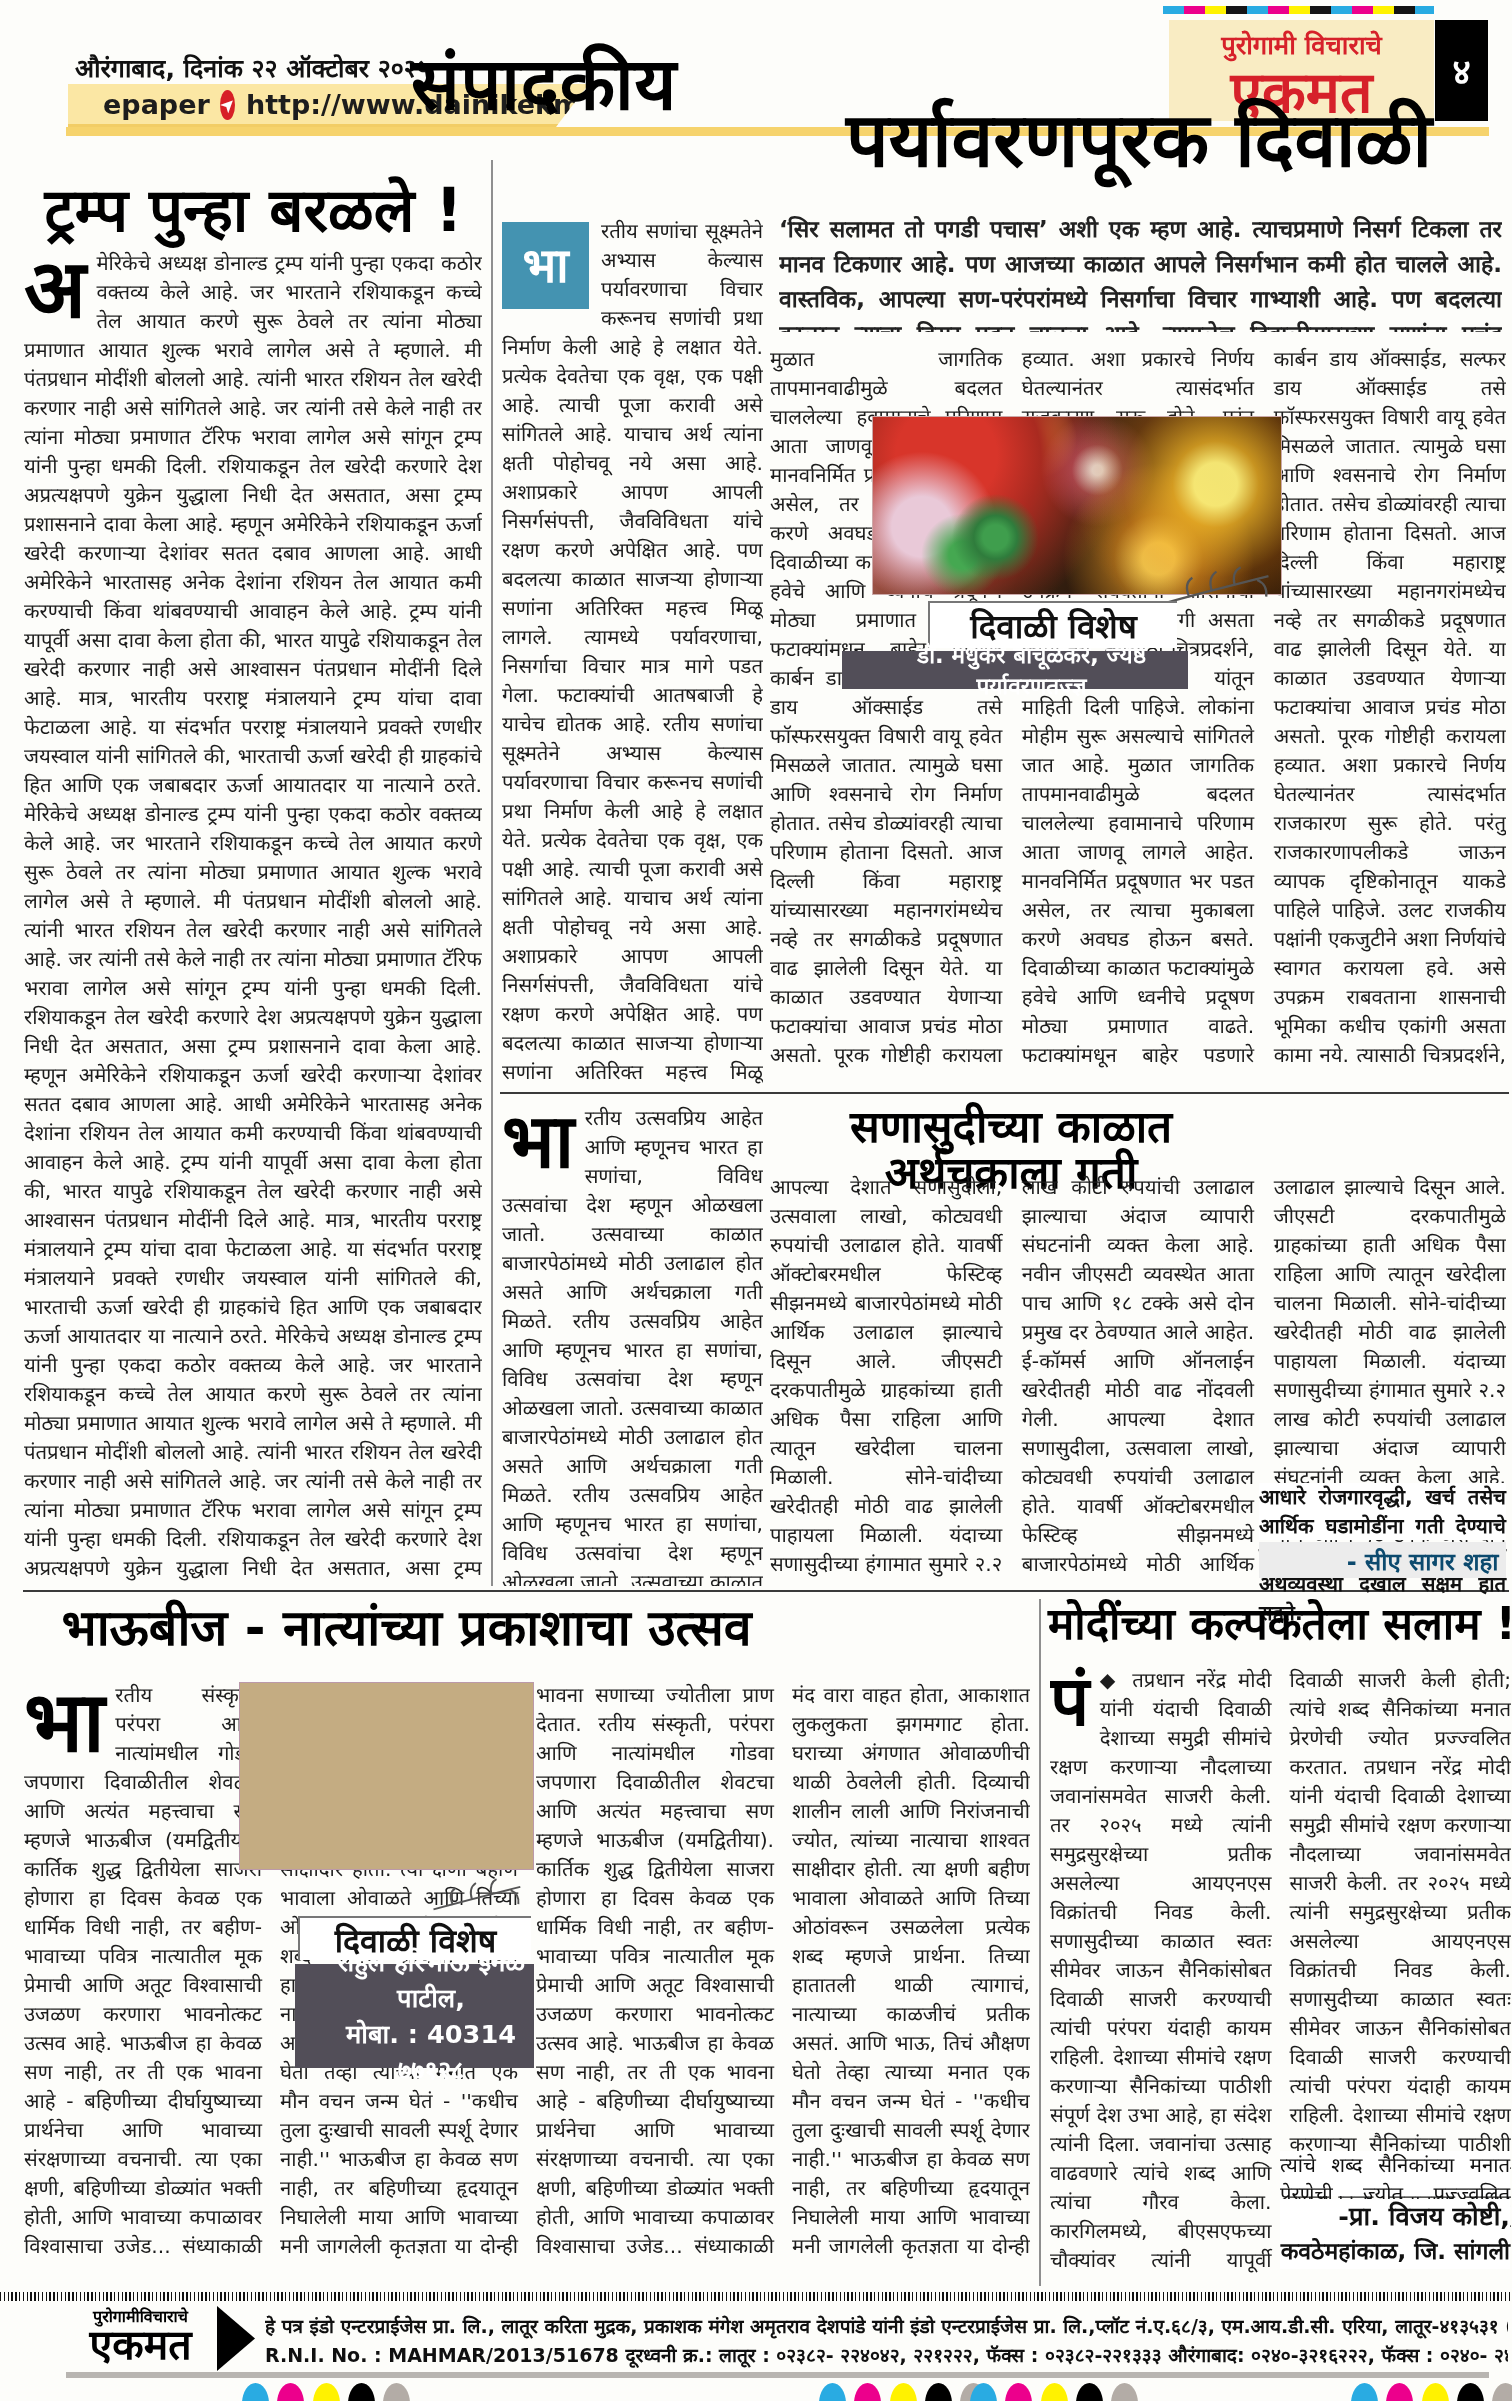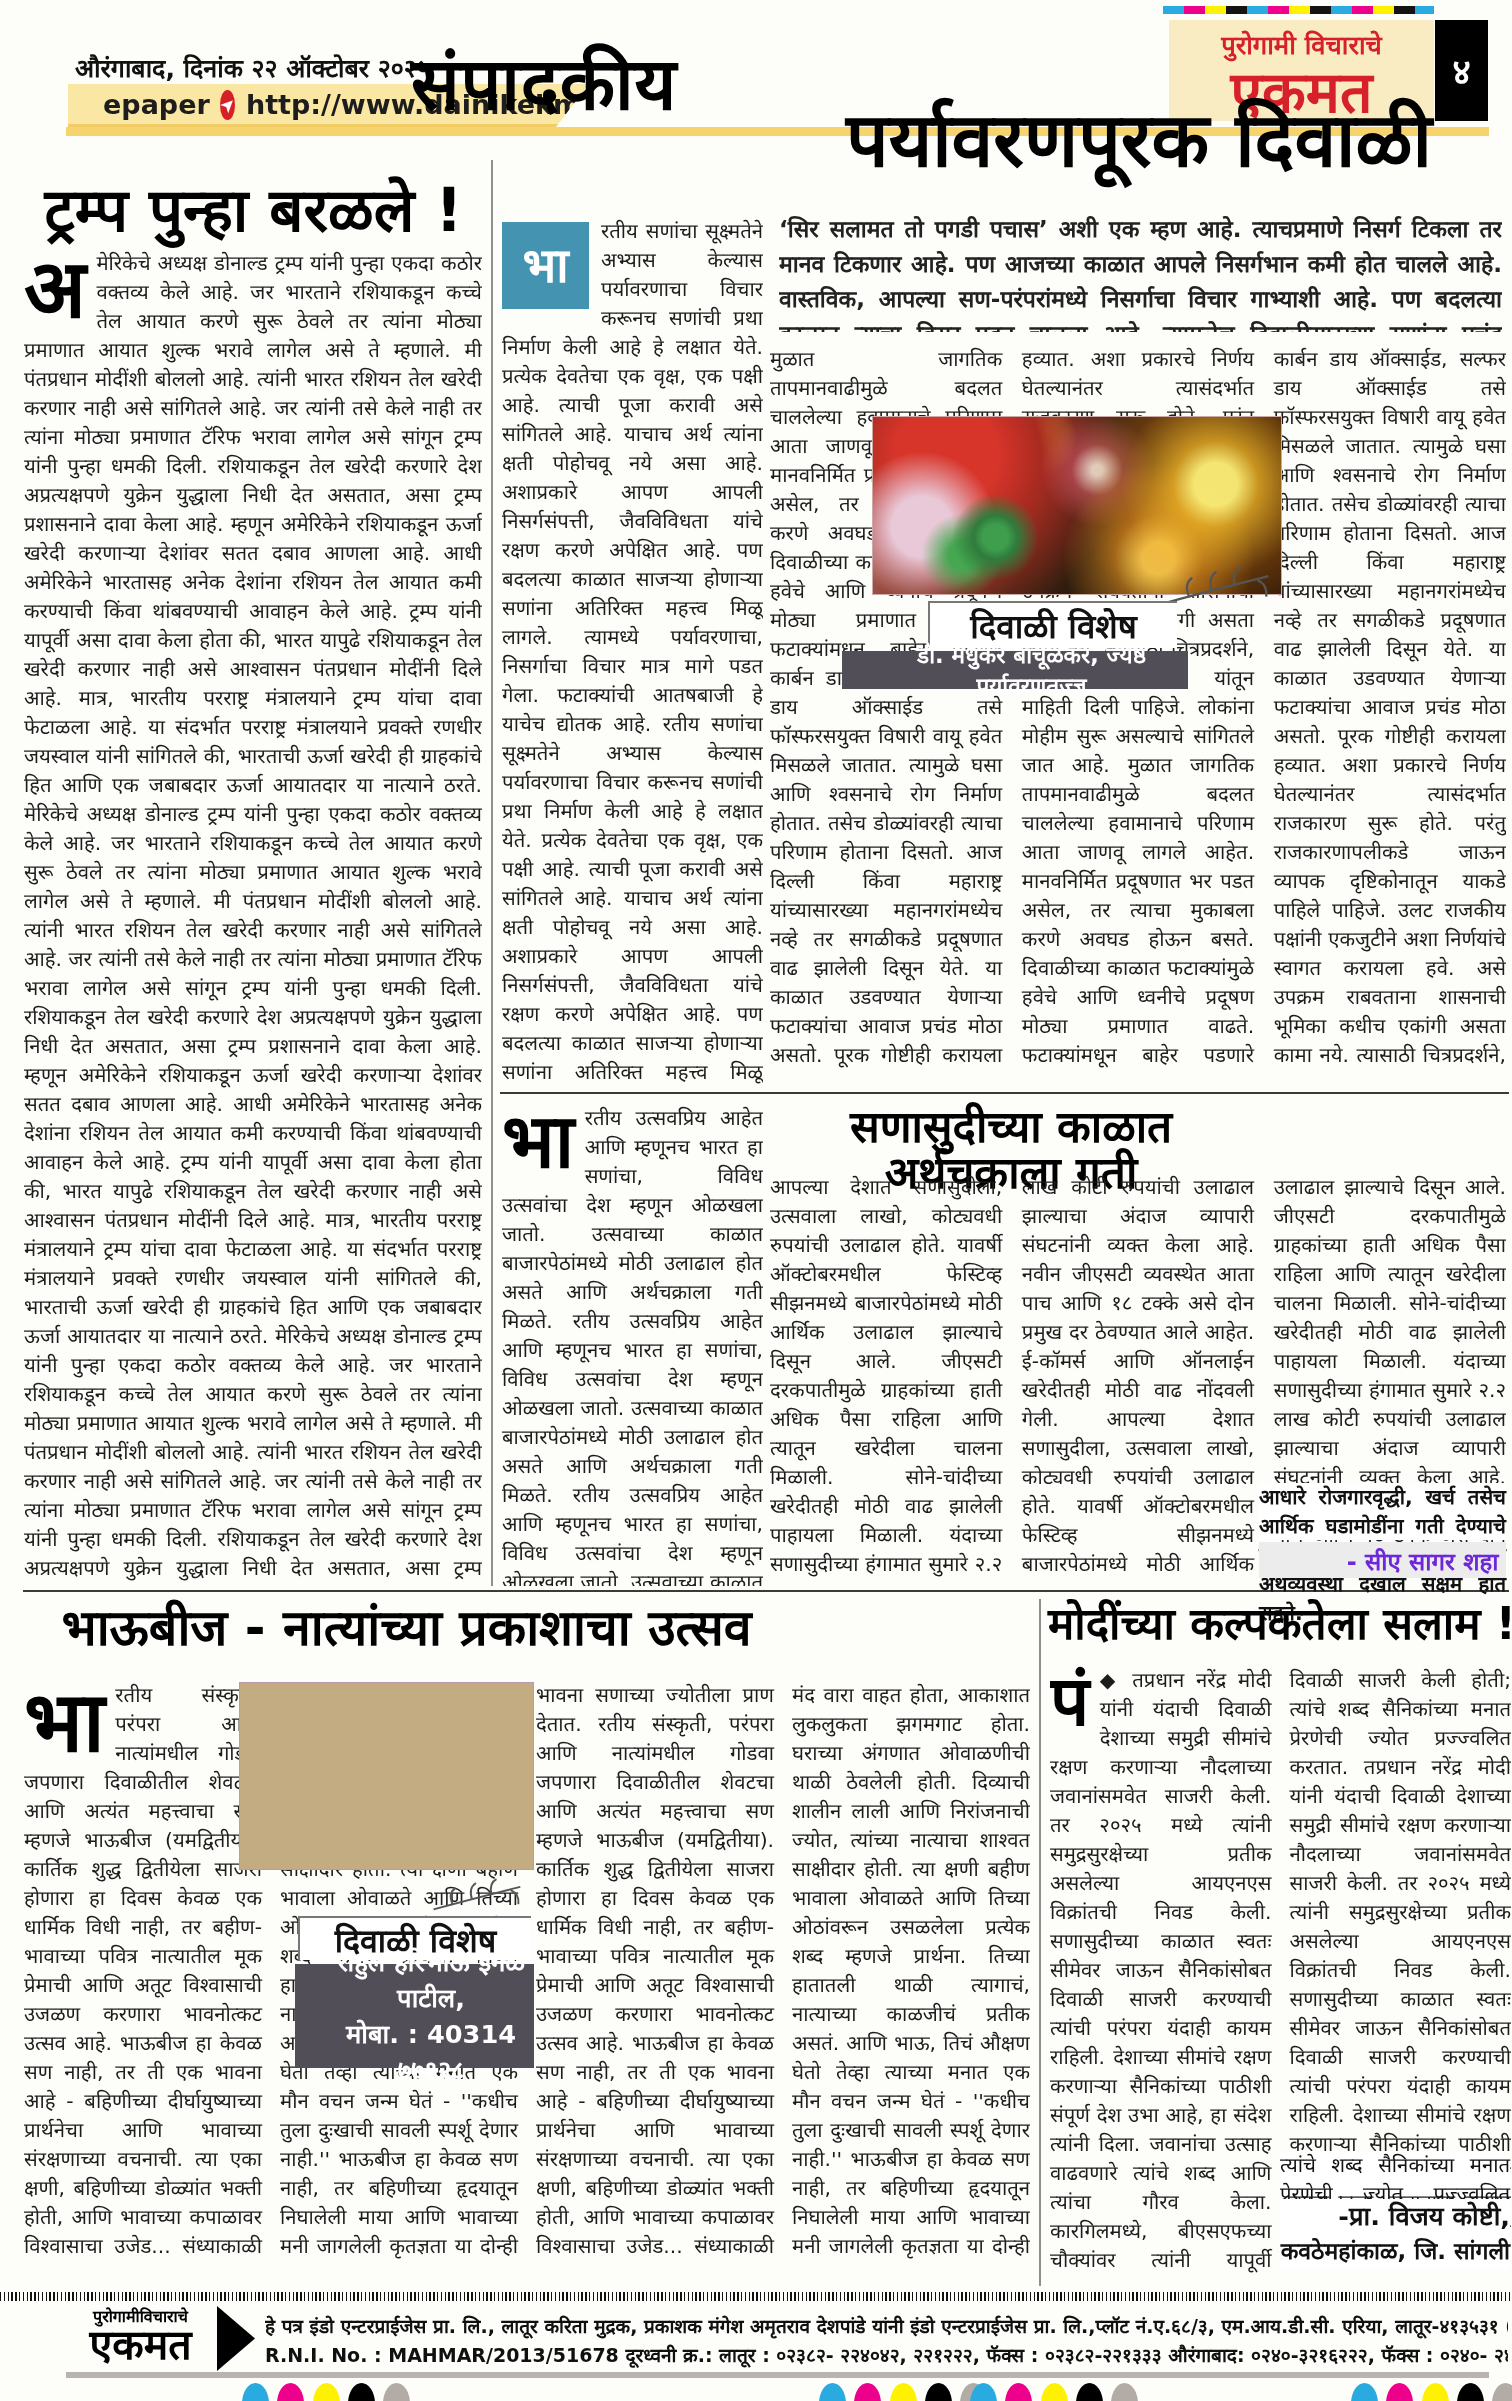--- a/index.html
+++ b/index.html
@@ -80,21 +80,21 @@
   }
   .special-box{
     background:#fff;border-left:2.3px solid #777;border-top:2.3px solid #777;
     display:flex;align-items:center;justify-content:center;
     font-weight:900;color:#111;
   }
   .byline-dark{
     background:#524e58;color:#fff;font-weight:700;text-align:center;
     display:flex;flex-direction:column;align-items:center;justify-content:center;padding-left:33px;
   }
-  .byline-band{background:#ececec;font-weight:800;color:#6d28d9;display:flex;align-items:center;justify-content:flex-end;}
+  .byline-band{background:#ececec;font-weight:800;color:#0c4a6e;display:flex;align-items:center;justify-content:flex-end;}
   .sign{font-weight:800;color:#111;text-align:right;background:#fff;}
   
   .dash-strip{background:repeating-linear-gradient(90deg,#111 0 1.5px,transparent 1.5px 3.8px);}
   .footer-logo .tag{font-size:16px;font-weight:800;color:#000;line-height:1;}
   .footer-logo .name{font-size:41px;font-weight:900;color:#000;line-height:1;}
   .footer-arrow{background:#000;clip-path:polygon(0 0,100% 50%,0 100%);}
   .imprint{font-size:19px;font-weight:700;color:#101010;white-space:nowrap;overflow:hidden;}
   .gray-rule{background:#b8b5b1;}
   .dots{display:flex;gap:8.3px;}
   .dot{width:27px;height:41px;border-radius:50%;}

